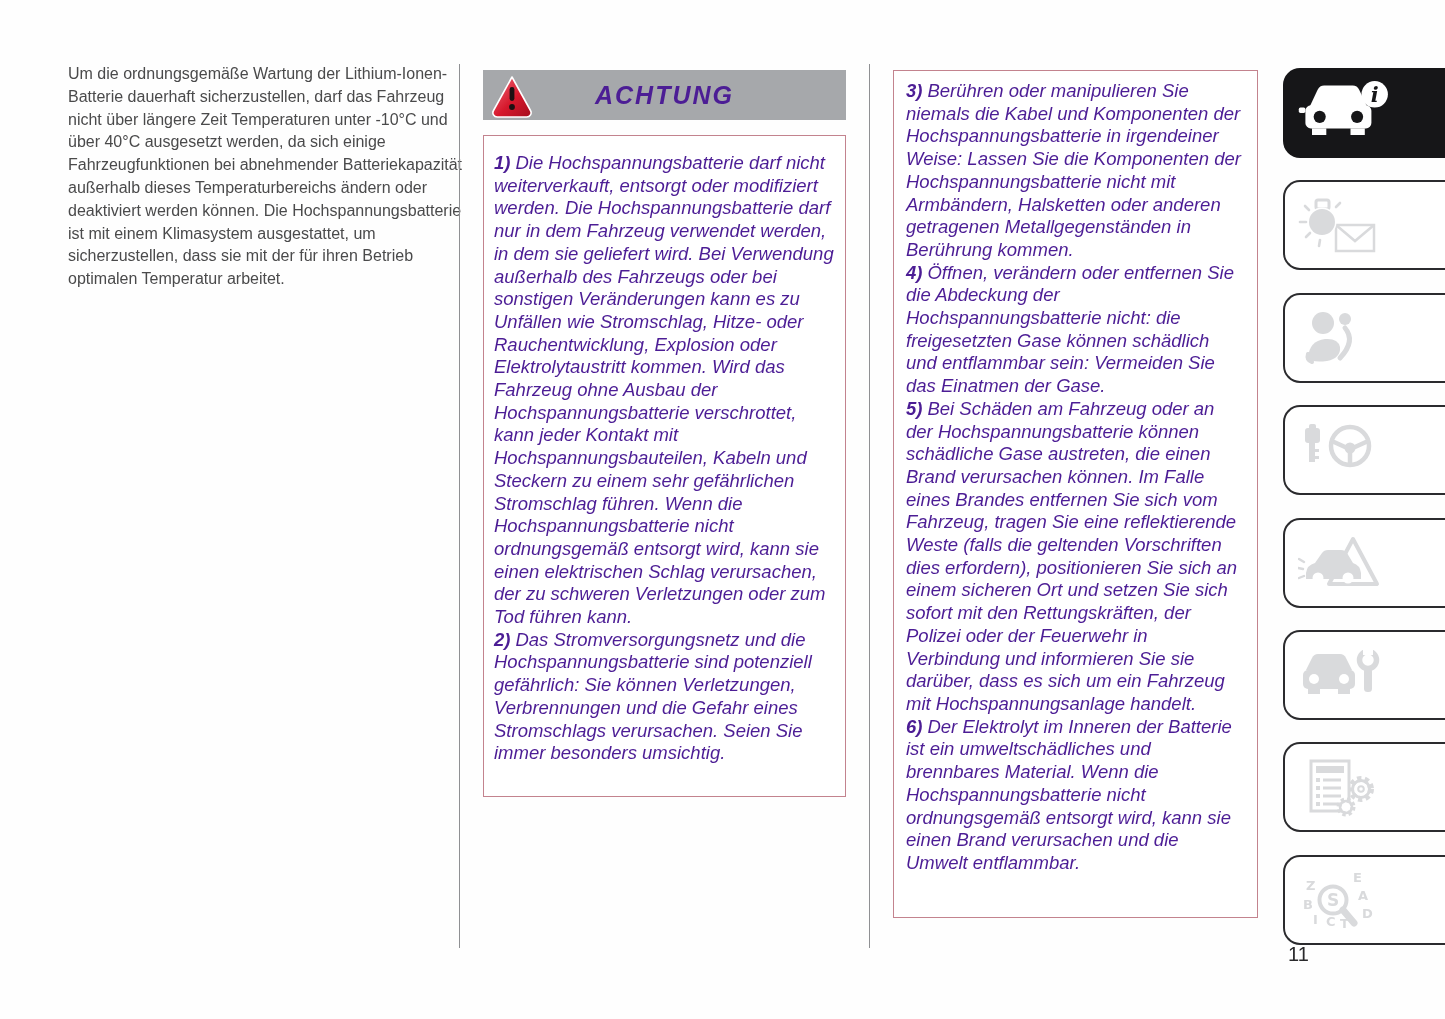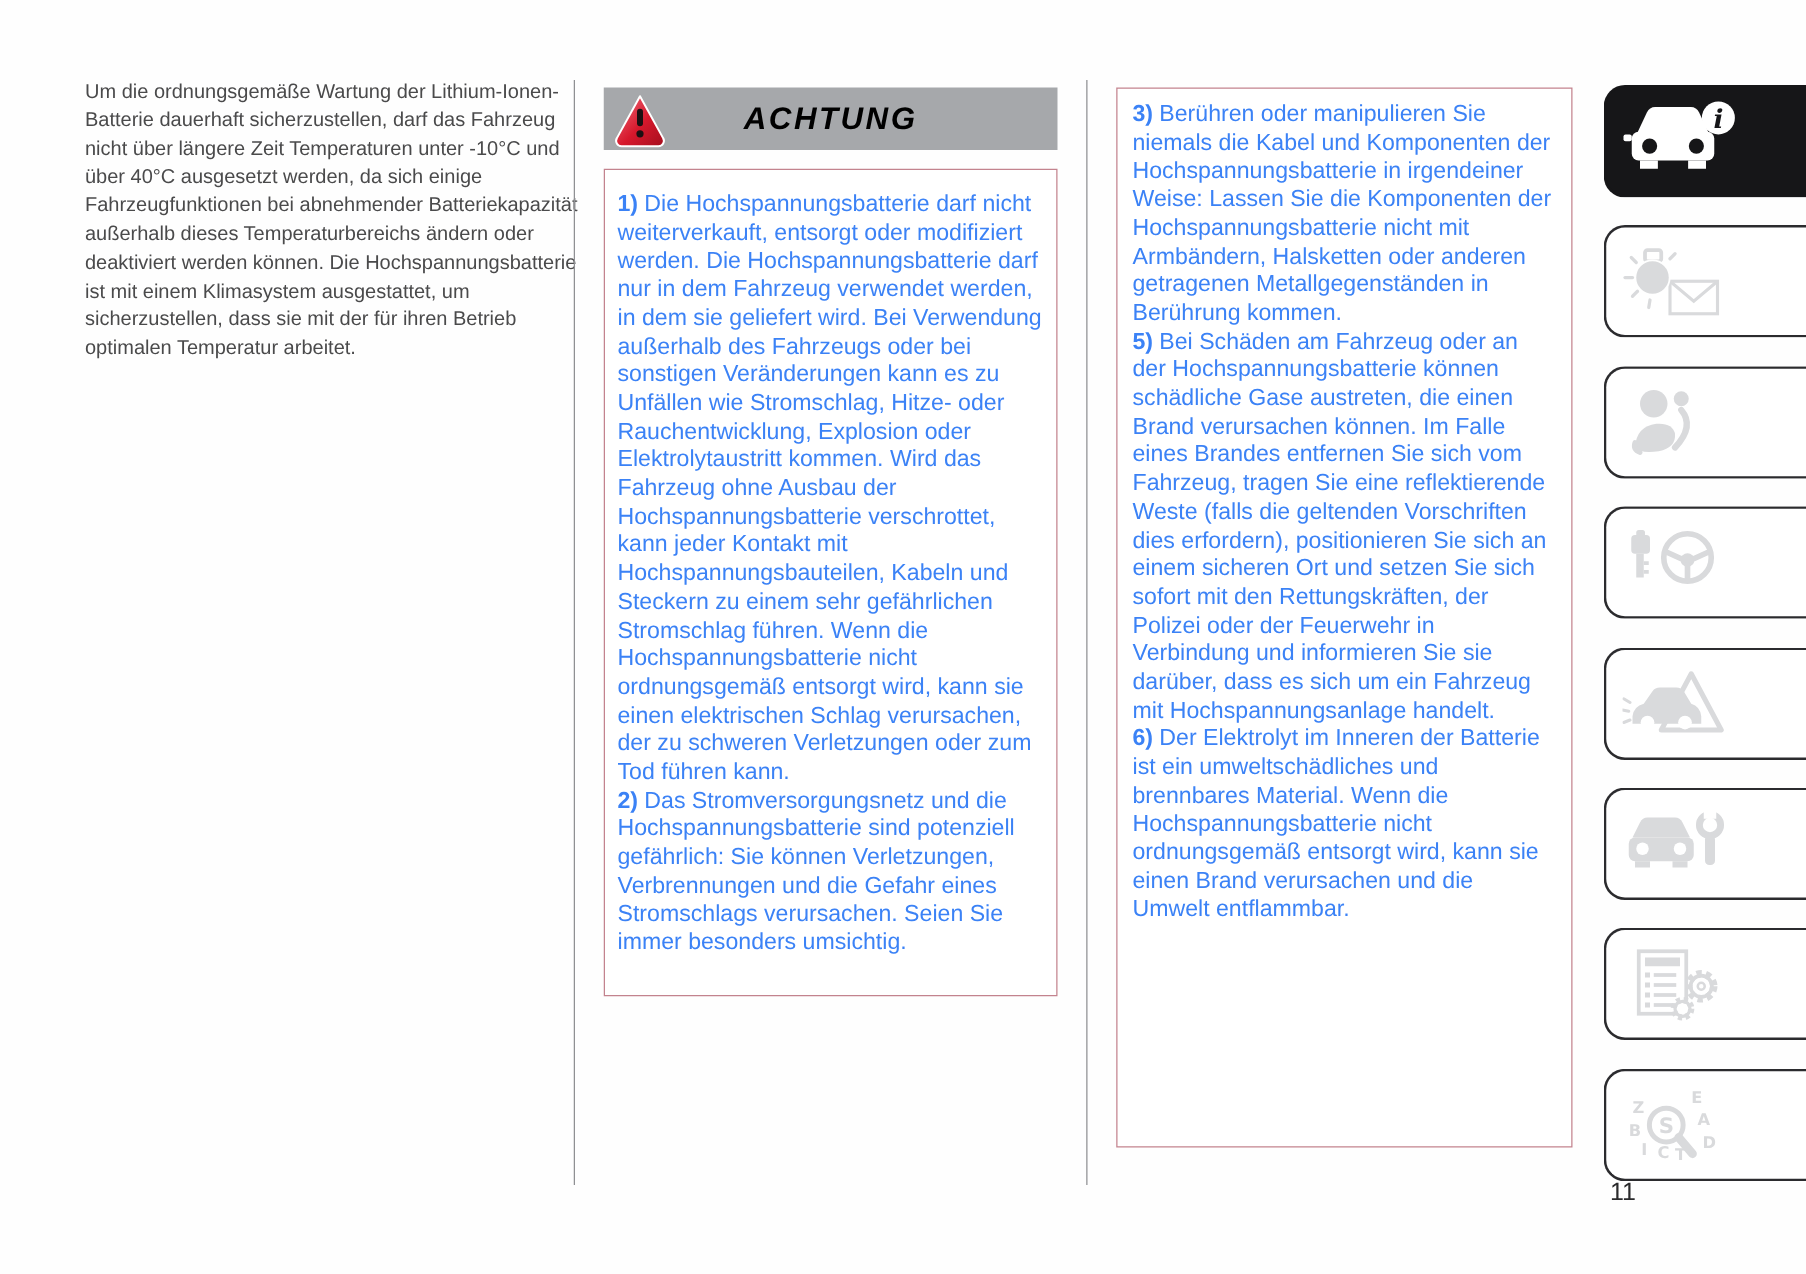--- a/index.html
+++ b/index.html
@@ -12,24 +12,24 @@
 
   
   .vdiv{position:absolute;top:64px;width:1px;height:884px;background:#8f9093;}
   .vdiv1{left:459px;}
   .vdiv2{left:869px;}
 
   
   .warn-header{position:absolute;left:483px;top:70px;width:363px;height:50px;
                background:#a6a8ab;display:flex;align-items:center;justify-content:center;}
   .warn-tri{position:absolute;left:7px;top:3px;}
-  .warn-title{color:#000000;font-weight:bold;font-style:italic;font-size:25px;letter-spacing:2px;}
-
-  .warn-box{background:#ffffff;border:1.5px solid #c3838e;
-            font-size:18.5px;line-height:22.7px;color:#3b82f6;box-sizing:border-box;}
+  .warn-title{color:#4c1d95;font-weight:bold;font-style:italic;font-size:25px;letter-spacing:2px;}
+
+  .warn-box{background:#ffffff;border:1.5px solid #c3838e;font-style:italic;
+            font-size:18.5px;line-height:22.7px;color:#4c1d95;box-sizing:border-box;}
   .mid-box{position:absolute;left:483px;top:135px;width:363px;height:662px;padding:16px 10px 0 10px;}
   .right-box{position:absolute;left:893px;top:70px;width:365px;height:848px;padding:9px 12px 0 12px;}
   .witem{margin:0;}
   .wnum{font-weight:bold;margin-right:5px;}
 
   
   .tab{position:absolute;left:1283px;width:170px;height:90px;background:#ffffff;
        border:2.5px solid #2b2b2e;border-right:none;border-radius:17px 0 0 17px;
        box-sizing:border-box;display:flex;align-items:center;cursor:pointer;
        --hole:#ffffff;color:#d9dadc;}
@@ -69,20 +69,21 @@
     <span class="warn-title">ACHTUNG</span>
   </header>
 
   <div class="warn-box mid-box">
     <p class="witem"><b class="wnum">1)</b><span>Die Hochspannungsbatterie darf nicht weiterverkauft, entsorgt oder modifiziert werden. Die Hochspannungsbatterie darf nur in dem Fahrzeug verwendet werden, in dem sie geliefert wird. Bei Verwendung außerhalb des Fahrzeugs oder bei sonstigen Veränderungen kann es zu Unfällen wie Stromschlag, Hitze- oder Rauchentwicklung, Explosion oder Elektrolytaustritt kommen. Wird das Fahrzeug ohne Ausbau der Hochspannungsbatterie verschrottet, kann jeder Kontakt mit Hochspannungsbauteilen, Kabeln und Steckern zu einem sehr gefährlichen Stromschlag führen. Wenn die Hochspannungsbatterie nicht ordnungsgemäß entsorgt wird, kann sie einen elektrischen Schlag verursachen, der zu schweren Verletzungen oder zum Tod führen kann.</span></p>
     <p class="witem"><b class="wnum">2)</b><span>Das Stromversorgungsnetz und die Hochspannungsbatterie sind potenziell gefährlich: Sie können Verletzungen, Verbrennungen und die Gefahr eines Stromschlags verursachen. Seien Sie immer besonders umsichtig.</span></p>
   </div>
 
   <div class="warn-box right-box">
     <p class="witem"><b class="wnum">3)</b><span>Berühren oder manipulieren Sie niemals die Kabel und Komponenten der Hochspannungsbatterie in irgendeiner Weise: Lassen Sie die Komponenten der Hochspannungsbatterie nicht mit Armbändern, Halsketten oder anderen getragenen Metallgegenständen in Berührung kommen.</span></p>
+    <p class="witem"><b class="wnum">4)</b><span>Öffnen, verändern oder entfernen Sie die Abdeckung der Hochspannungsbatterie nicht: die freigesetzten Gase können schädlich und entflammbar sein: Vermeiden Sie das Einatmen der Gase.</span></p>
     <p class="witem"><b class="wnum">5)</b><span>Bei Schäden am Fahrzeug oder an der Hochspannungsbatterie können schädliche Gase austreten, die einen Brand verursachen können. Im Falle eines Brandes entfernen Sie sich vom Fahrzeug, tragen Sie eine reflektierende Weste (falls die geltenden Vorschriften dies erfordern), positionieren Sie sich an einem sicheren Ort und setzen Sie sich sofort mit den Rettungskräften, der Polizei oder der Feuerwehr in Verbindung und informieren Sie sie darüber, dass es sich um ein Fahrzeug mit Hochspannungsanlage handelt.</span></p>
     <p class="witem"><b class="wnum">6)</b><span>Der Elektrolyt im Inneren der Batterie ist ein umweltschädliches und brennbares Material. Wenn die Hochspannungsbatterie nicht ordnungsgemäß entsorgt wird, kann sie einen Brand verursachen und die Umwelt entflammbar.</span></p>
   </div>
 
   <nav>
 
     <div class="tab active" style="top:68px;">
       <svg width="94" height="66" viewBox="0 0 84 60">
         <g fill="currentColor">
           <path d="M17 9 q2 -4 6 -4 h26 q4 0 6 4 l7 15 h-52 z"></path>

